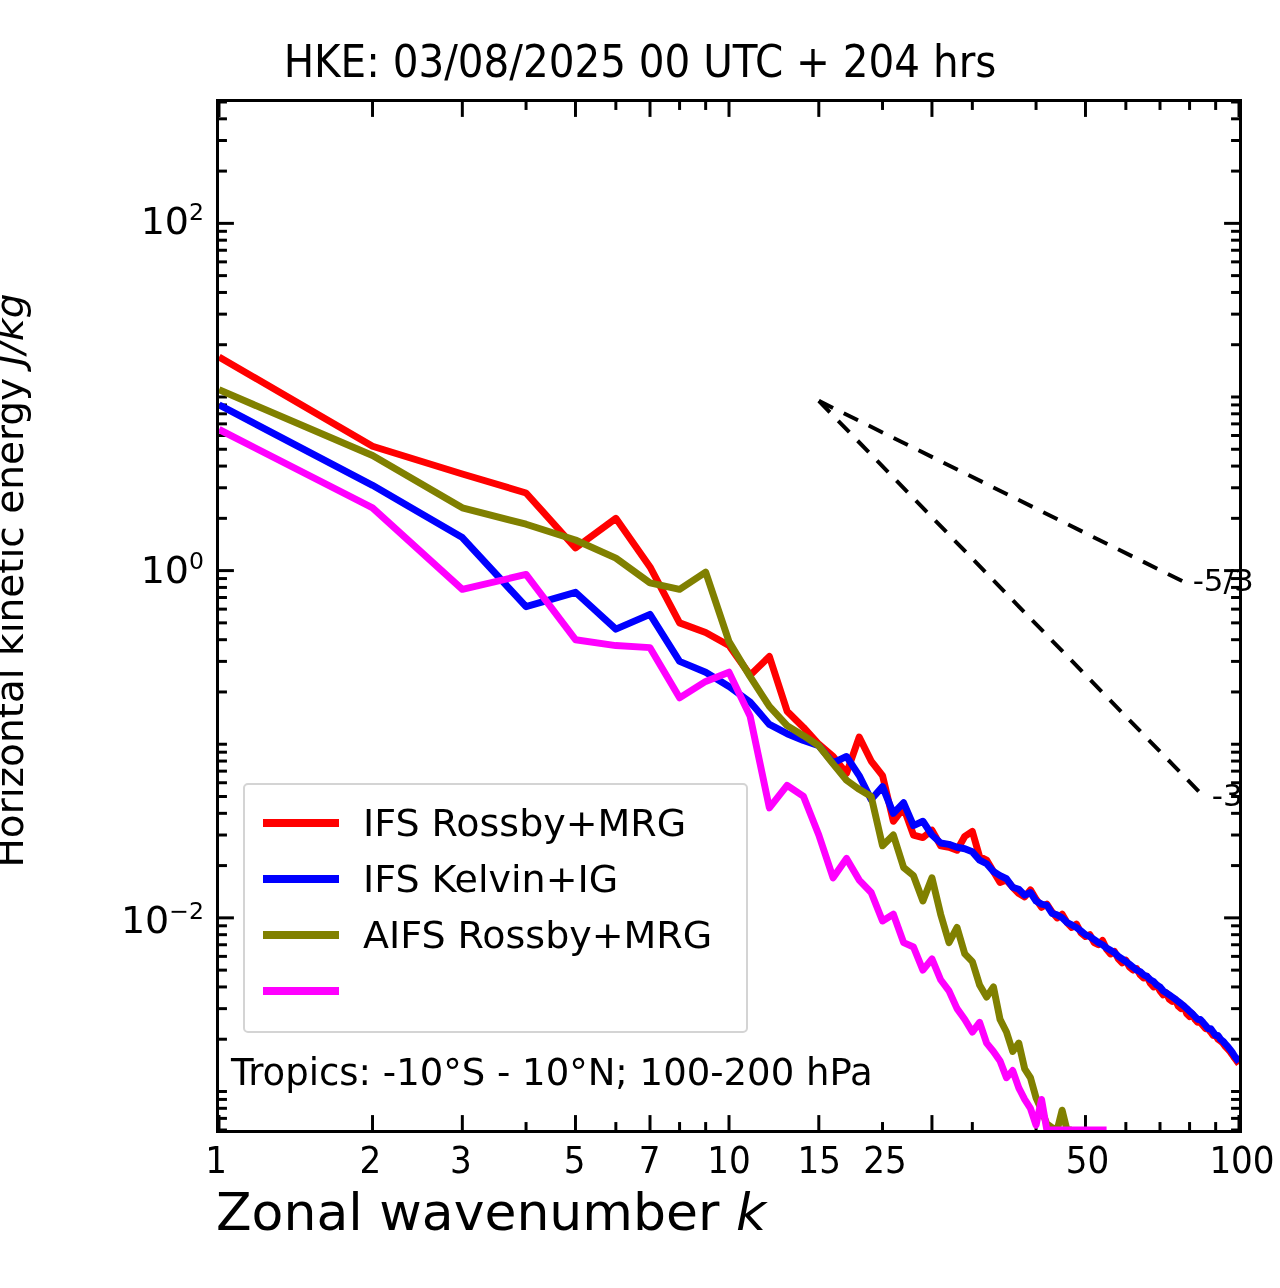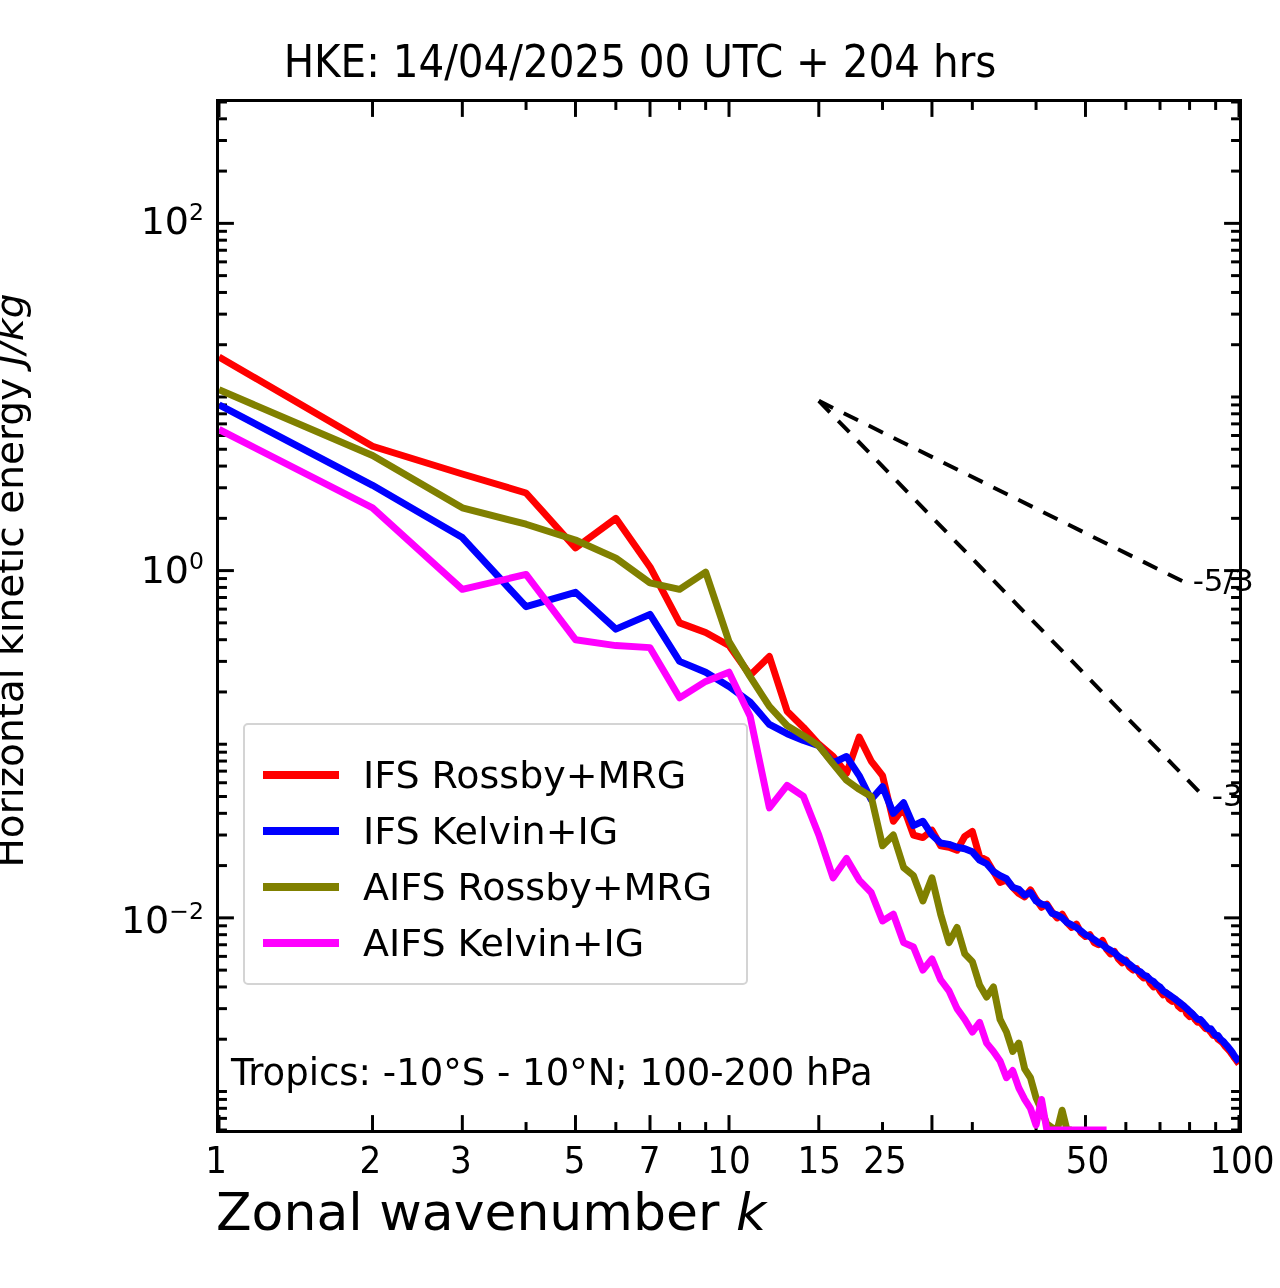--- a/index.html
+++ b/index.html
@@ -44,43 +44,43 @@
   .ytick-label{
     position:absolute;right:0;font-size:38px;line-height:40px;color:#000;
     text-align:right;white-space:nowrap;transform:translateY(-50%);
   }
   .ytick-label sup{font-size:0.62em;vertical-align:super;line-height:0;}
 
   #ytick-col{position:absolute;left:0;top:0;width:204px;height:964px;}
 
   
   #legend{
-    position:absolute;left:243px;top:723px;width:505px;
+    position:absolute;left:243px;top:783px;width:505px;
     border:2px solid #d4d4d4;border-radius:5px;background:#ffffff;
-    padding:22px 0 12px 0;box-sizing:border-box;
+    padding:10px 0 12px 0;box-sizing:border-box;
   }
   .legend-row{display:flex;align-items:center;height:56px;padding-left:18px;}
   .legend-swatch{width:76px;height:8px;margin-right:24px;flex:0 0 auto;}
   .legend-text{font-size:38px;line-height:40px;color:#000;white-space:nowrap;}
 
   #region-note{
     position:absolute;left:231px;top:1019px;font-size:37px;line-height:42px;
     color:#000;white-space:nowrap;margin-top:33px;
   }
 
   .slope-label{
     position:absolute;font-size:31px;line-height:34px;color:#000;white-space:nowrap;
   }
 </style>
 </head>
 <body>
 
 <div id="figure">
 
-  <div id="chart-title">HKE: 14/04/2025 00 UTC + 204 hrs</div>
+  <div id="chart-title">HKE: 03/08/2025 00 UTC + 204 hrs</div>
 
   <div id="ytick-col">
       <div class="ytick-label" style="top: 221.067px;">10<sup>2</sup></div>
       <div class="ytick-label" style="top: 570.343px;">10<sup>0</sup></div>
       <div class="ytick-label" style="top: 919.619px;">10<sup>−2</sup></div>
     </div>
 
   <div id="plot-area">
     <svg id="plot-svg" viewBox="0 0 1026 1034" preserveAspectRatio="none">
         <g>
@@ -260,21 +260,20 @@
       <div class="legend-row">
         <span class="legend-swatch" style="background: rgb(0, 0, 255);"></span>
         <span class="legend-text">IFS Kelvin+IG</span>
       </div>
       <div class="legend-row">
         <span class="legend-swatch" style="background: rgb(128, 128, 0);"></span>
         <span class="legend-text">AIFS Rossby+MRG</span>
       </div>
       <div class="legend-row">
         <span class="legend-swatch" style="background: rgb(255, 0, 255);"></span>
-        <span class="legend-text">AIFS Kelvin+IG</span>
       </div>
     </div>
 
   <div id="region-note">Tropics: -10°S - 10°N; 100-200 hPa</div>
 
 <div class="xtick-label" style="left: 216px;">1</div>
     <div class="xtick-label" style="left: 370.428px;">2</div>
     <div class="xtick-label" style="left: 460.763px;">3</div>
     <div class="xtick-label" style="left: 574.572px;">5</div>
     <div class="xtick-label" style="left: 649.535px;">7</div>

